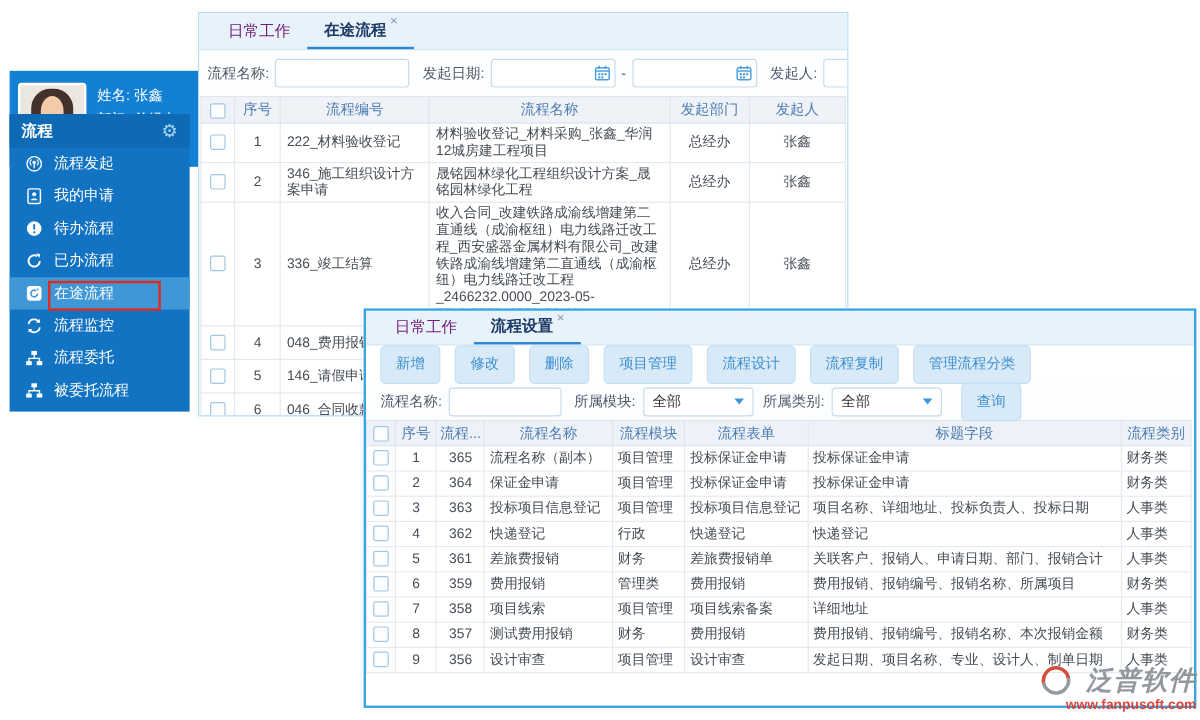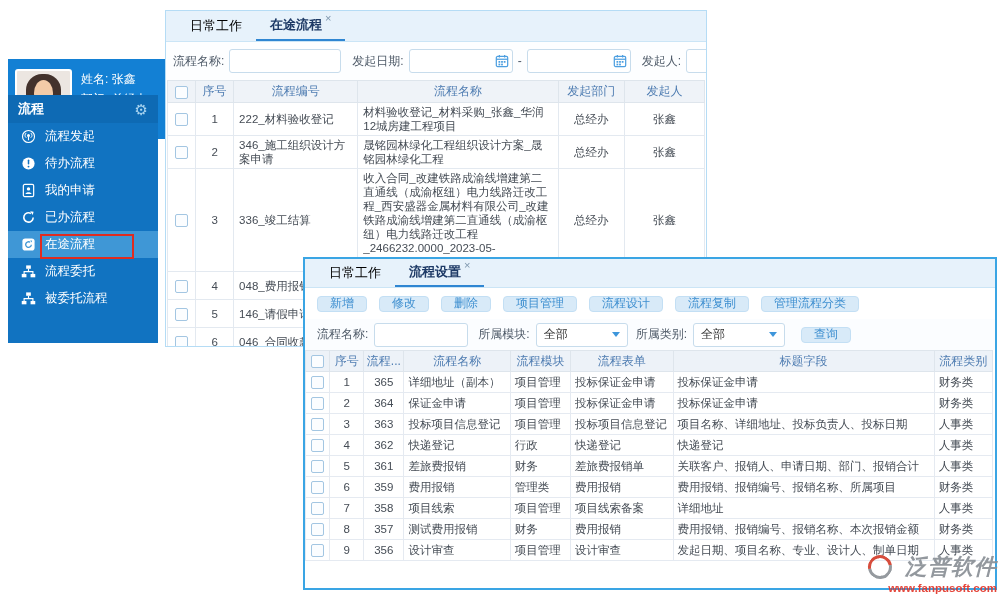--- a/index.html
+++ b/index.html
@@ -27,21 +27,21 @@
   .menu-item { height:27px; display:flex; align-items:center; gap:9px; padding-left:13px;
                color:#fff; font-size:12.5px; cursor:pointer; }
   .menu-item.selected { background:#3F97D6; }
   .mi-icon { width:15px; height:15px; flex:none; display:flex; }
   .annotation { position:absolute; left:40px; top:234px; width:94px; height:25px;
                 border:2px solid #E02B20; z-index:5; pointer-events:none; }
 
   
   .tabbar { background:#E7F2FB; border-bottom:1px solid #CBE5F6; display:flex; align-items:stretch;
             padding-left:10px; }
-  .tab { padding:0 14px; display:flex; align-items:center; font-size:13px; color:#000000; cursor:pointer; }
+  .tab { padding:0 14px; display:flex; align-items:center; font-size:13px; color:#701a75; cursor:pointer; }
   .tab.active { color:#1E3A66; font-weight:bold; border-bottom:2px solid #2F86D2; }
   .tab .x { position:relative; top:-7px; margin-left:3px; color:#7E96AD; font-size:11px; font-weight:normal; }
   .fld-label { font-size:12px; color:#4E5A68; white-space:nowrap; }
   .tinput { height:24px; border:1px solid #C7DCEC; border-radius:3px; background:#fff; outline:none;
             font-size:12px; padding:0 5px; color:#333; font-family:inherit; }
   .checkbox { display:inline-block; width:13px; height:13px; border:1px solid #A3C6E2; border-radius:2px;
               background:#FBFDFF; vertical-align:middle; cursor:pointer; }
 
   
   .back-window { position:absolute; left:165px; top:10px; width:542px; height:337px; background:#fff;
@@ -58,21 +58,21 @@
   .btable td { border:1px solid #E3E9F0; padding:2px 5px; line-height:14px; vertical-align:middle;
                overflow:hidden; }
   .btable .c { text-align:center; }
   .btable tr.h30 td { height:30px; } .btable tr.h96 td { height:96px; } .btable tr.h28 td { height:28px; }
 
   
   .front-window { position:absolute; left:303px; top:257px; width:694px; height:333px; background:#fff;
                   border:2px solid #3AA5E4; overflow:hidden; z-index:3; }
   .front-window .tabbar { height:29px; }
   .toolbar { height:31px; display:flex; align-items:center; gap:12px; padding-left:12px; background:#fff; }
-  .tbtn { height:16px; padding:0 12px; background:#D8EAF8; border:1px solid #C3DFF4; color:#3E8FD0;
+  .tbtn { height:32px; padding:0 12px; background:#D8EAF8; border:1px solid #C3DFF4; color:#3E8FD0;
           font-size:12px; border-radius:4px; display:flex; align-items:center; cursor:pointer;
           white-space:nowrap; }
   .ffilter { height:31px; display:flex; align-items:center; gap:6px; padding-left:12px; background:#FBFDFF; }
   .fselect { width:92px; height:24px; border:1px solid #C7DCEC; border-radius:3px; background:#fff;
              display:flex; align-items:center; justify-content:space-between; padding:0 7px;
              font-size:12px; color:#333; cursor:pointer;gap:24px; }
   .arrow-down { width:0; height:0; border-left:4px solid transparent; border-right:4px solid transparent;
                 border-top:5px solid #3E96DB; }
   .ftable { width:688px; border-collapse:collapse; table-layout:fixed; font-size:11.5px; color:#454C55; }
   .ftable th { height:21px; background:#EDF2F8; color:#4E7CB1; font-weight:normal;
@@ -121,55 +121,66 @@
             <circle cx="8" cy="6.8" r="1.6" fill="#fff"></circle>
             <path d="M8 8.4v3.6" stroke="#fff" stroke-width="1.2"></path>
             <path d="M5.7 9.4a3.1 3.1 0 0 1 0-5.2M10.3 4.2a3.1 3.1 0 0 1 0 5.2" stroke="#fff" stroke-width="1" fill="none"></path>
           </svg>
         </span>
       <span>流程发起</span>
     </div>
     <div class="menu-item">
       <span class="mi-icon">
           <svg width="15" height="15" viewBox="0 0 16 16">
+            <rect x="2.5" y="1.5" width="11" height="13" rx="1.5" fill="none" stroke="#fff" stroke-width="1.3"></rect>
+            <circle cx="8" cy="6.3" r="1.8" fill="#fff"></circle>
+            <path d="M4.8 11.6c.6-2.2 5.8-2.2 6.4 0z" fill="#fff"></path>
+          </svg>
+        </span>
+      <span>我的申请</span>
+    </div>
+    <div class="menu-item">
+      <span class="mi-icon">
+          <svg width="15" height="15" viewBox="0 0 16 16">
             <circle cx="8" cy="8" r="6.5" fill="#fff"></circle>
             <rect x="7.2" y="3.8" width="1.6" height="5.2" rx="0.8" fill="#1173C1"></rect>
             <circle cx="8" cy="11.3" r="1" fill="#1173C1"></circle>
           </svg>
         </span>
       <span>待办流程</span>
     </div>
     <div class="menu-item">
       <span class="mi-icon">
           <svg width="15" height="15" viewBox="0 0 16 16">
-            <rect x="2.5" y="1.5" width="11" height="13" rx="1.5" fill="none" stroke="#fff" stroke-width="1.3"></rect>
-            <circle cx="8" cy="6.3" r="1.8" fill="#fff"></circle>
-            <path d="M4.8 11.6c.6-2.2 5.8-2.2 6.4 0z" fill="#fff"></path>
-          </svg>
-        </span>
-      <span>我的申请</span>
-    </div>
-    <div class="menu-item">
-      <span class="mi-icon">
-          <svg width="15" height="15" viewBox="0 0 16 16">
             <path d="M13 8A5 5 0 1 1 10.6 3.7" fill="none" stroke="#fff" stroke-width="1.7"></path>
             <path d="M9.8 1.2l3.6.7-.9 3.4z" fill="#fff"></path>
           </svg>
         </span>
       <span>已办流程</span>
     </div>
     <div class="menu-item selected">
       <span class="mi-icon">
           <svg width="15" height="15" viewBox="0 0 16 16">
             <rect x="1.5" y="1.5" width="13" height="13" rx="3" fill="#fff"></rect>
             <path d="M11 8.2a3 3 0 1 1-1.2-2.5" fill="none" stroke="#3F97D6" stroke-width="1.4"></path>
             <path d="M9.9 3.4l2 .5-.5 2z" fill="#3F97D6"></path>
           </svg>
         </span>
       <span>在途流程</span>
+    </div>
+    <div class="menu-item">
+      <span class="mi-icon">
+          <svg width="15" height="15" viewBox="0 0 16 16">
+            <path d="M3 6.5A5 5 0 0 1 12.4 5" fill="none" stroke="#fff" stroke-width="1.6"></path>
+            <path d="M13 1.8v3.4H9.6z" fill="#fff"></path>
+            <path d="M13 9.5A5 5 0 0 1 3.6 11" fill="none" stroke="#fff" stroke-width="1.6"></path>
+            <path d="M3 14.2v-3.4h3.4z" fill="#fff"></path>
+          </svg>
+        </span>
+      <span>流程监控</span>
     </div>
     <div class="menu-item">
       <span class="mi-icon">
           <svg width="15" height="15" viewBox="0 0 16 16">
             <rect x="5.5" y="1.5" width="5" height="3.6" fill="#fff"></rect>
             <rect x="0.8" y="10.6" width="5" height="3.6" fill="#fff"></rect>
             <rect x="10.2" y="10.6" width="5" height="3.6" fill="#fff"></rect>
             <path d="M8 5.1v3M3.3 10.6V8.1h9.4v2.5" stroke="#fff" stroke-width="1.2" fill="none"></path>
           </svg>
         </span>
@@ -356,21 +367,21 @@
         <th>流程名称</th>
         <th>流程模块</th>
         <th>流程表单</th>
         <th>标题字段</th>
         <th>流程类别</th>
       </tr>
       <tr>
         <td class="c"><span class="checkbox"></span></td>
         <td class="c">1</td>
         <td class="c">365</td>
-        <td>详细地址（副本）</td>
+        <td>流程名称（副本）</td>
         <td>项目管理</td>
         <td>投标保证金申请</td>
         <td>投标保证金申请</td>
         <td>财务类</td>
       </tr>
       <tr>
         <td class="c"><span class="checkbox"></span></td>
         <td class="c">2</td>
         <td class="c">364</td>
         <td>保证金申请</td>

